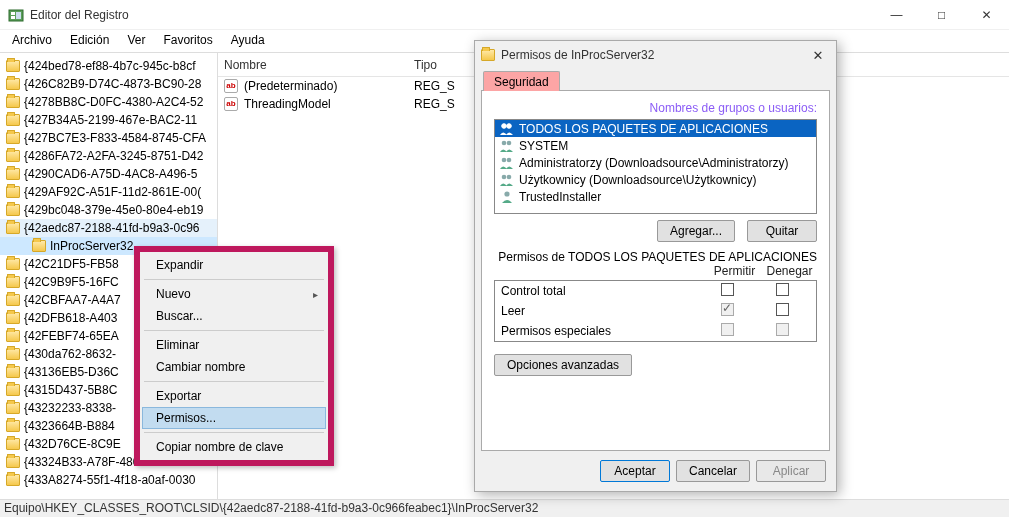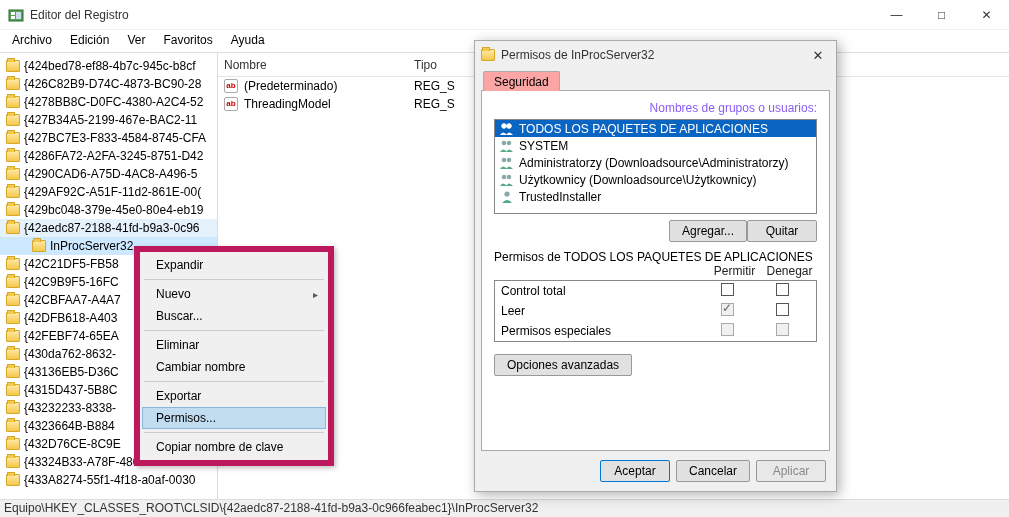--- a/index.html
+++ b/index.html
@@ -52,24 +52,24 @@
   .dlg-close { width:24px; text-align:center; font-size:13px; color:#333;}
   .tabstrip { height:22px; padding-left:8px; display:flex; align-items:flex-end;}
   .tab { background:#fca5a5; border:1px solid #aaa; border-bottom:none; padding:3px 10px 2px; border-radius:2px 2px 0 0; position:relative; z-index:2;}
   .tabbody { position:absolute; left:6px; right:6px; top:49px; bottom:40px; background:#fff; border:1px solid #aaa; padding:10px 12px;}
   .fieldlabel { margin-bottom:4px; color:#8b5cf6;text-align:right;}
   .userlist { border:1px solid #888; background:#fff; height:95px; overflow:hidden;}
   .userrow { display:flex; align-items:center; height:17px; padding:0 4px;}
   .userrow.sel { background:#0a64c2; color:#fff;}
   .usericon { width:16px; height:14px; margin-right:4px; position:relative; flex-shrink:0;}
   .usericon svg { width:16px; height:14px; }
-  .btnrow { display:flex; gap:0; justify-content:flex-end; margin-top:6px;}
+  .btnrow { display:flex; gap:12px; justify-content:flex-end; margin-top:6px;}
   .btn { border:1px solid #999; background:#e1e1e1; padding:3px 12px; min-width:70px; text-align:center; border-radius:2px;}
   .btn.disabled { color:#888; background:#e8e8e8;}
-  .permlabel { margin-top:8px; display:flex;}
+  .permlabel { margin-top:8px; display:flex;text-align:right;}
   .permlabel .pl { flex:1;}
   .permhead { display:flex; font-size:11px; color:#222;}
   .permhead .sp { flex:1;}
   .permhead .h { width:55px; text-align:center;}
   .permtable { border:1px solid #888; background:#fff; margin-top:2px;}
   .permrow { display:flex; align-items:center; height:20px; padding:0 6px;}
   .permrow .pn { flex:1;}
   .permrow .cb { width:55px; text-align:center;}
   .chk { width:13px; height:13px; border:1px solid #555; background:#fff; display:inline-block; position:relative;}
   .chk.on::after { content:"✓"; position:absolute; top:-3px; left:0; font-size:12px; color:#666;}

